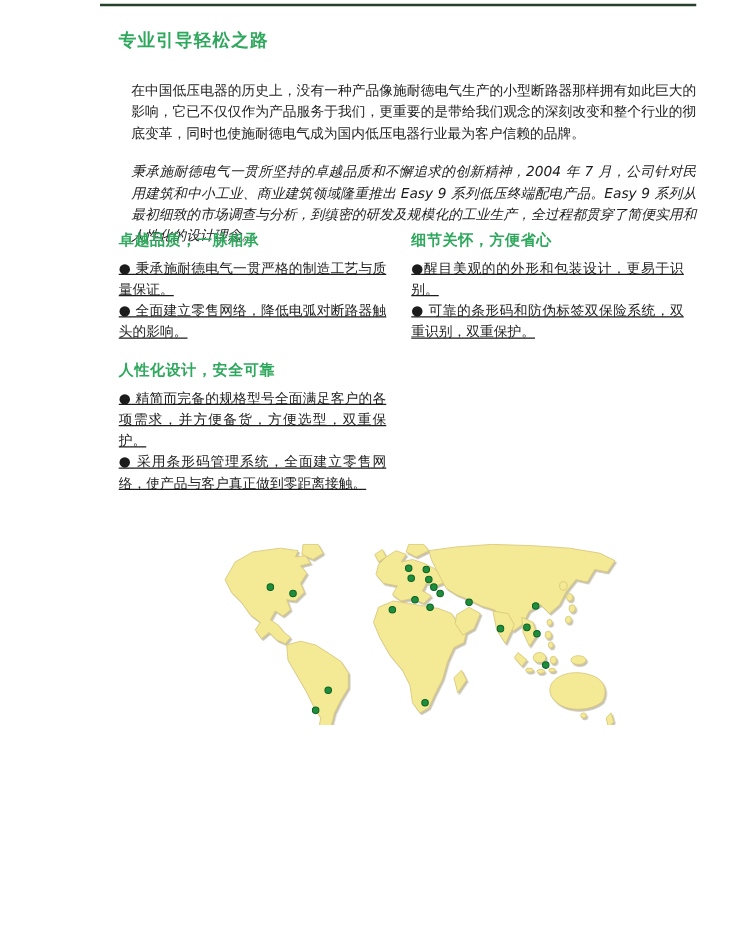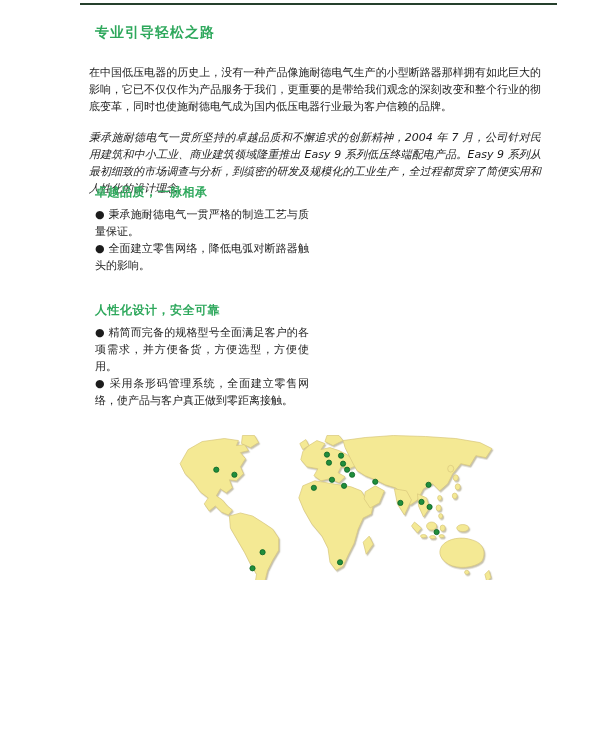--- a/index.html
+++ b/index.html
@@ -6,36 +6,36 @@
   .page{
     position:relative;width:600px;height:580px;background:#ffffff;overflow:hidden;
     font-family:"DejaVu Sans","Liberation Sans",sans-serif;color:#1c1c1c;
   }
   .top-rule{position:absolute;left:80px;top:3px;width:477px;height:2px;background:#25402c;}
   .page-title{
     position:absolute;left:95px;top:15px;width:420px;
     font-size:14px;font-weight:bold;color:#2ea85c;letter-spacing:1px;
   }
   .body-par{
-    position:absolute;left:89px;width:452px;
+    position:absolute;left:105px;width:452px;
     font-size:11px;line-height:17px;text-align:justify;color:#1c1c1c;
   }
   .par-1{top:53px;}
   .par-2{top:118px;font-style:italic;}
   .columns{position:absolute;left:95px;top:184px;width:452px;display:flex;gap:20px;}
   .col{flex:1;}
   .col-left{max-width:214px;}
   .col-right{max-width:222px;}
   .sec-heading{
     font-size:12px;font-weight:bold;color:#2ea85c;margin:0 0 5px 0;letter-spacing:0.5px;
   }
   .sec{margin:0;}
-  .sec + .sec{margin-top:28px;}
+  .sec + .sec{margin-top:14px;}
   .bullet{
-    margin:0;font-size:11px;line-height:17px;text-align:justify;color:#1c1c1c;
+    margin:0;font-size:11px;line-height:17px;text-align:justify;color:#1c1c1c;text-decoration:underline;
   }
   .map-wrap{position:absolute;left:166px;top:435px;width:336px;height:166px;}
   .map-wrap svg{display:block;width:100%;height:100%;}
   .photo{
     position:absolute;top:649px;height:78px;border:1px solid #c2d36a;box-sizing:border-box;
     overflow:hidden;background:#dfe9f2;
   }
   .photo svg{display:block;width:100%;height:100%;}
   .photo-left{left:115px;width:215px;}
   .photo-right{left:343px;width:217px;}
@@ -54,22 +54,29 @@
 
   <div class="columns">
     <div class="col col-left">
       <div class="sec">
         <h2 class="sec-heading">卓越品质，一脉相承</h2>
         <p class="bullet">● 秉承施耐德电气一贯严格的制造工艺与质量保证。</p>
         <p class="bullet">● 全面建立零售网络，降低电弧对断路器触头的影响。</p>
       </div>
       <div class="sec">
         <h2 class="sec-heading">人性化设计，安全可靠</h2>
-        <p class="bullet">● 精简而完备的规格型号全面满足客户的各项需求，并方便备货，方便选型，方便使用。</p>
+        <p class="bullet">● 精简而完备的规格型号全面满足客户的各项需求，并方便备货，方便选型，双重保护。</p>
         <p class="bullet">● 采用条形码管理系统，全面建立零售网络，使产品与客户真正做到零距离接触。</p>
+      </div>
+    </div>
+    <div class="col col-right">
+      <div class="sec">
+        <h2 class="sec-heading">细节关怀，方便省心</h2>
+        <p class="bullet">●醒目美观的的外形和包装设计，更易于识别。</p>
+        <p class="bullet">● 可靠的条形码和防伪标签双保险系统，双重识别，双重保护。</p>
       </div>
     </div>
   </div>
 
   <div class="map-wrap">
     <svg viewBox="0 0 334 164" xmlns="http://www.w3.org/2000/svg">
       <defs>
         <filter id="landShadow" x="-10%" y="-10%" width="130%" height="130%">
           <feDropShadow dx="1.2" dy="1.5" stdDeviation="0.6" flood-color="#b9b39a" flood-opacity="0.8"></feDropShadow>
         </filter>

